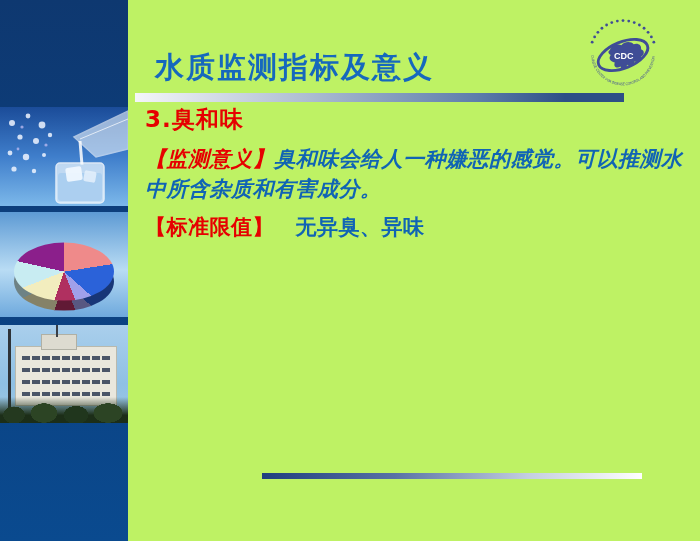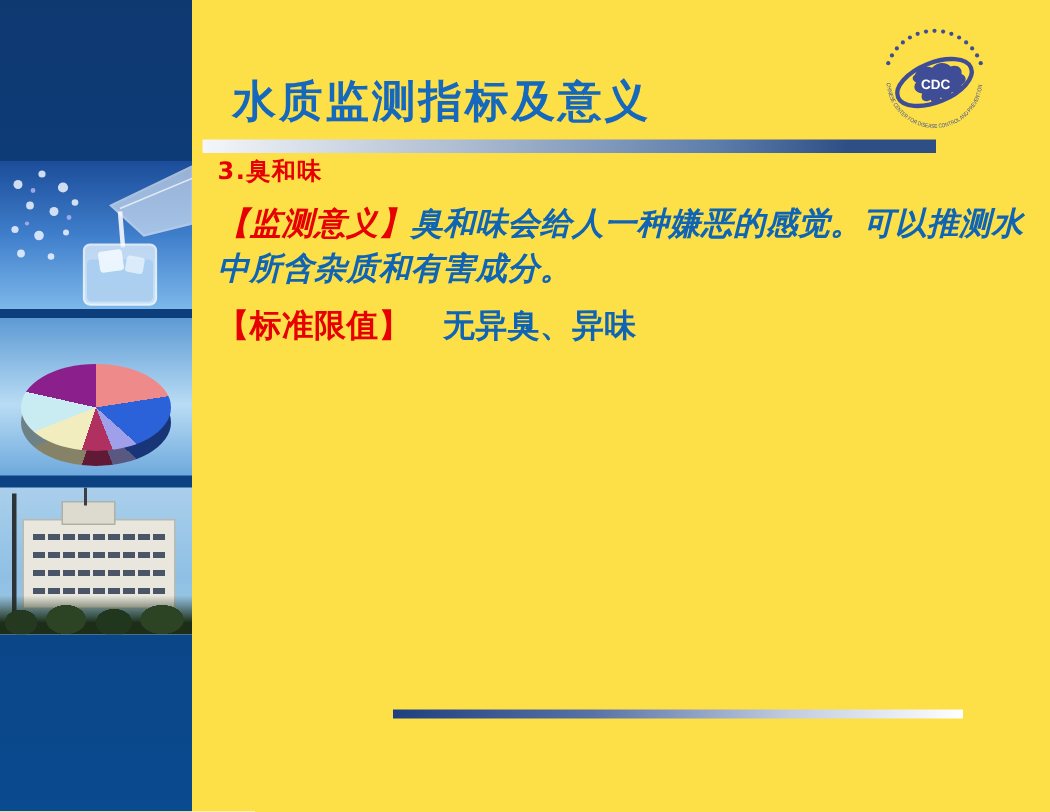--- a/index.html
+++ b/index.html
@@ -1,18 +1,18 @@
 <!DOCTYPE html>
 <html><head>
 <meta charset="utf-8">
 <style>
   html,body{margin:0;padding:0;background:#ffffff;}
   .slide{
     position:relative;width:700px;height:541px;overflow:hidden;
-    background:#fde047;
+    background:#bef264;
     font-family:"DejaVu Sans","Liberation Sans",sans-serif;
   }
 
   
   .sidebar{
     position:absolute;left:0;top:0;width:128px;height:541px;
     background:linear-gradient(180deg,#0e3870 0%,#0c3f7e 45%,#0a4a8f 100%);
   }
   .side-img{position:absolute;left:0;width:128px;overflow:hidden;}
   .img-water{top:107px;height:99px;}
@@ -51,21 +51,21 @@
     font-size:29px;font-weight:bold;letter-spacing:2px;color:#1668bd;
   }
   .title-bar{
     position:absolute;left:135px;top:93px;width:489px;height:9px;
     background:linear-gradient(to right,#f4f6f9 0%,#aebdd2 35%,#5d7dab 70%,#2d4f86 88%,#2d4f86 100%);
   }
   .logo{position:absolute;left:582px;top:14px;width:82px;height:82px;}
 
   
   .content{position:absolute;left:145px;top:104px;width:548px;}
-  .heading{margin:0 0 9px 0;font-size:16px;font-weight:bold;color:#e60000;letter-spacing:1px;}
+  .heading{margin:0 0 9px 0;font-size:23px;font-weight:bold;color:#e60000;letter-spacing:1px;}
   .para{margin:0;font-size:21px;line-height:30px;font-weight:bold;color:#1064b4;letter-spacing:0.5px;}
   .para .lbl{color:#e60000;}
   .mb1{margin-bottom:13px;} .mb2{margin-bottom:11px;} .mb3{margin-bottom:8px;font-style:italic;}
   .para sub{font-size:13px;}
 
   
   .bottom-bar{
     position:absolute;left:262px;top:473px;width:380px;height:6px;
     background:linear-gradient(to right,#1f3f7f 0%,#5872a5 35%,#c3cde0 70%,#ffffff 100%);
   }

